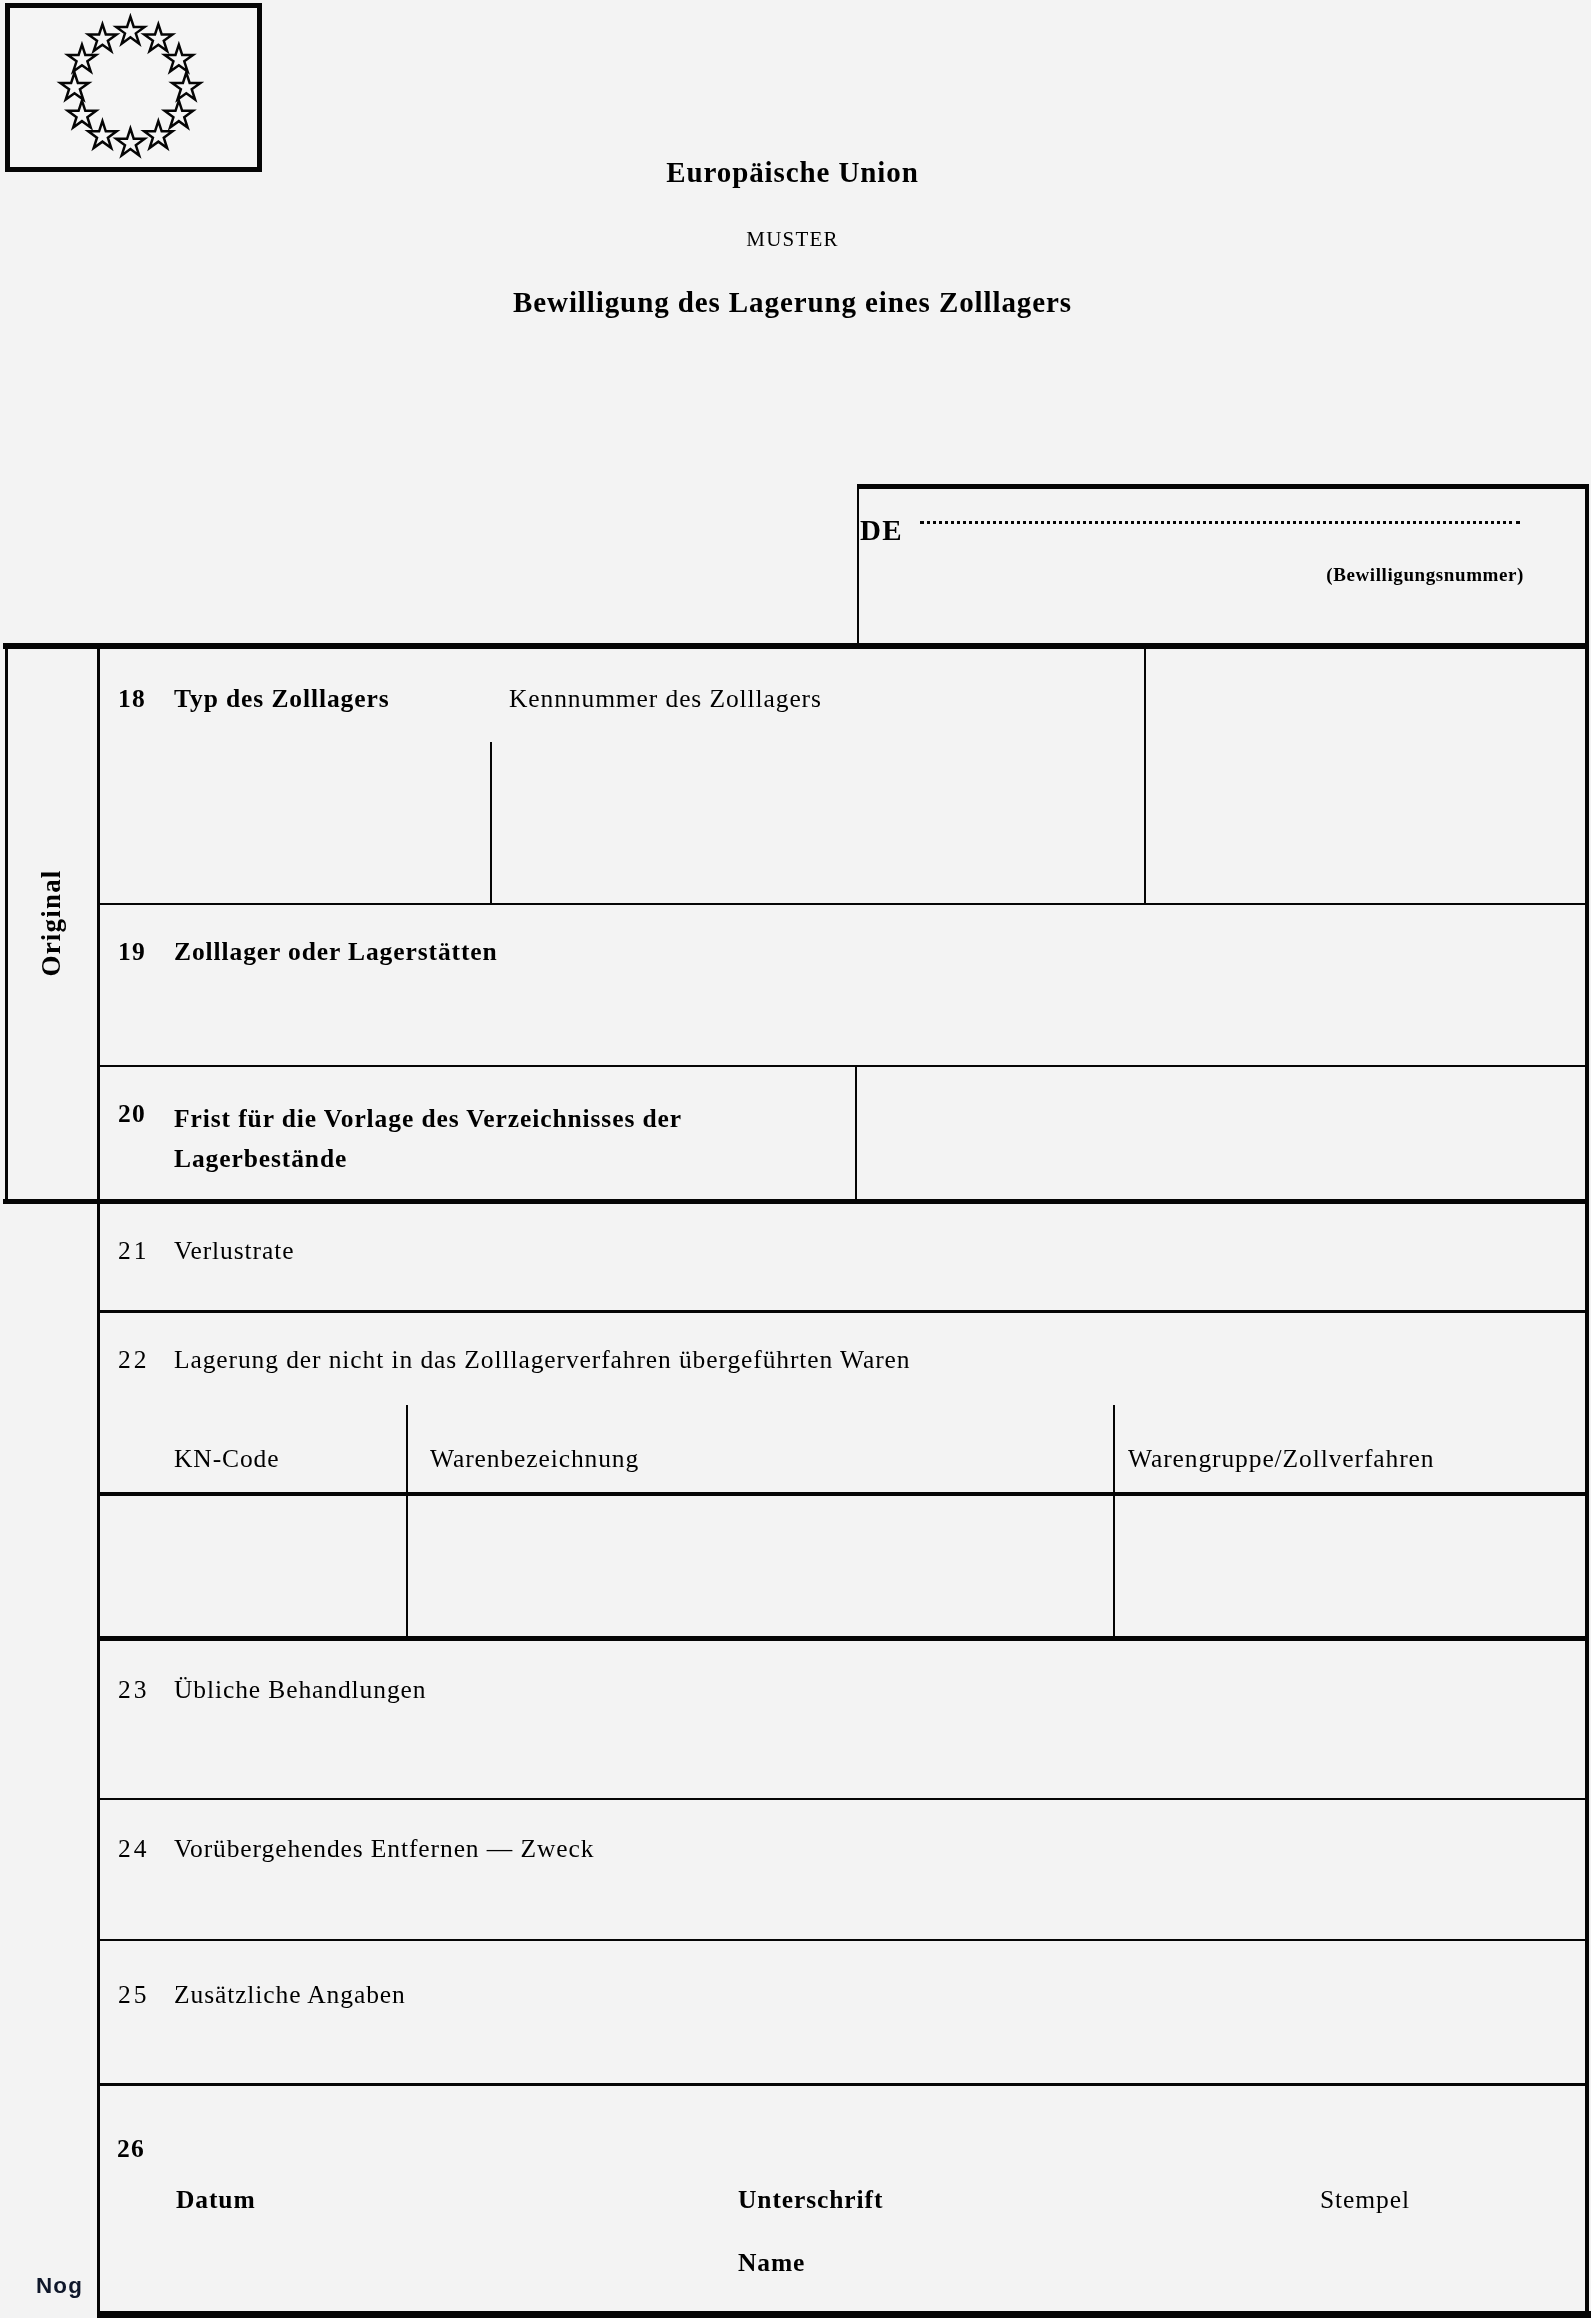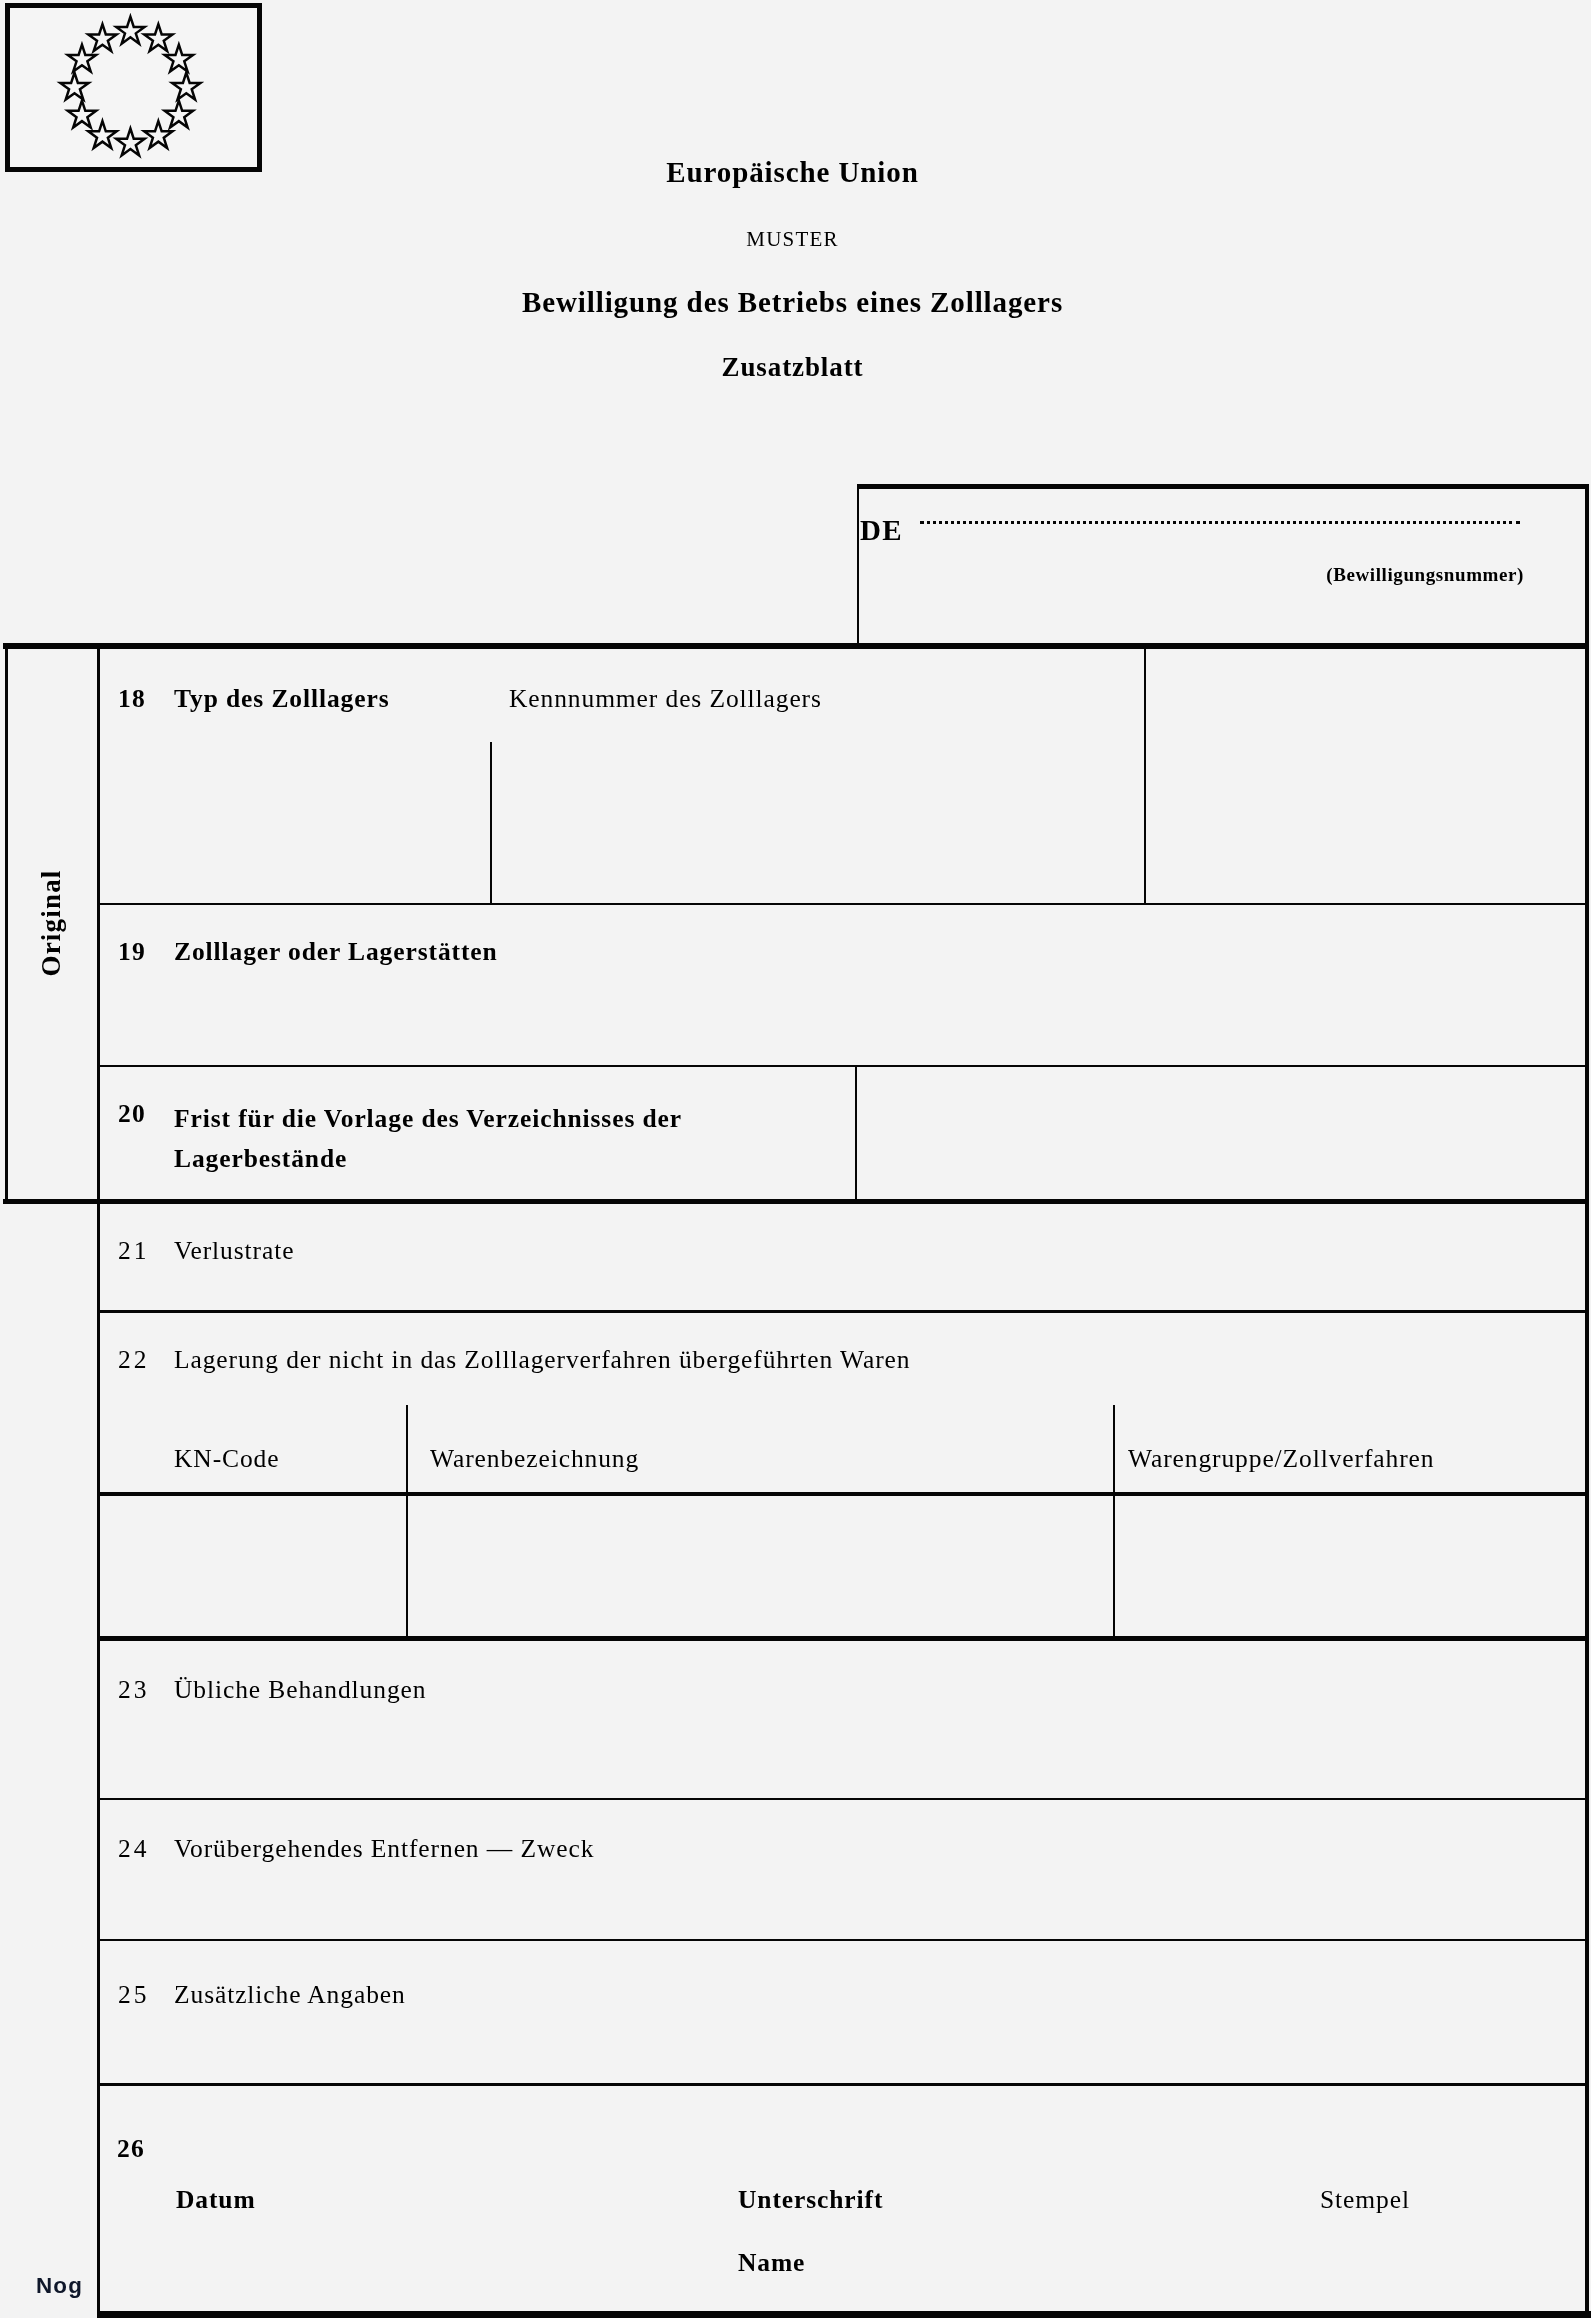--- a/index.html
+++ b/index.html
@@ -69,22 +69,21 @@
       <use href="#star" x="148" y="206"></use>
       <use href="#star" x="115" y="173"></use>
       <use href="#star" x="103" y="128"></use>
       <use href="#star" x="115" y="83"></use>
       <use href="#star" x="148" y="50"></use>
     </svg>
   </div>
 
   <div class="txt b center" style="top:156px;font-size:29px;">Europäische Union</div>
   <div class="txt center" style="top:227px;font-size:21px;letter-spacing:1.2px;">MUSTER</div>
-  <div class="txt b center" style="top:286px;font-size:29px;">Bewilligung des Betriebs eines Zolllagers</div>
-  <div class="txt b center" style="top:352px;font-size:27px;">Zusatzblatt</div>
+  <div class="txt b center" style="top:286px;font-size:29px;">Bewilligung des Lagerung eines Zolllagers</div>
 
   <div id="de-box">
     <div id="de-row">
       <span id="de-code">DE</span>
       <span id="de-dots"></span>
     </div>
     <div id="de-caption">(Bewilligungsnummer)</div>
   </div>
 
   <div class="ln" style="left:3.1px;top:643px;width:1585px;height:5.6px;"></div>

